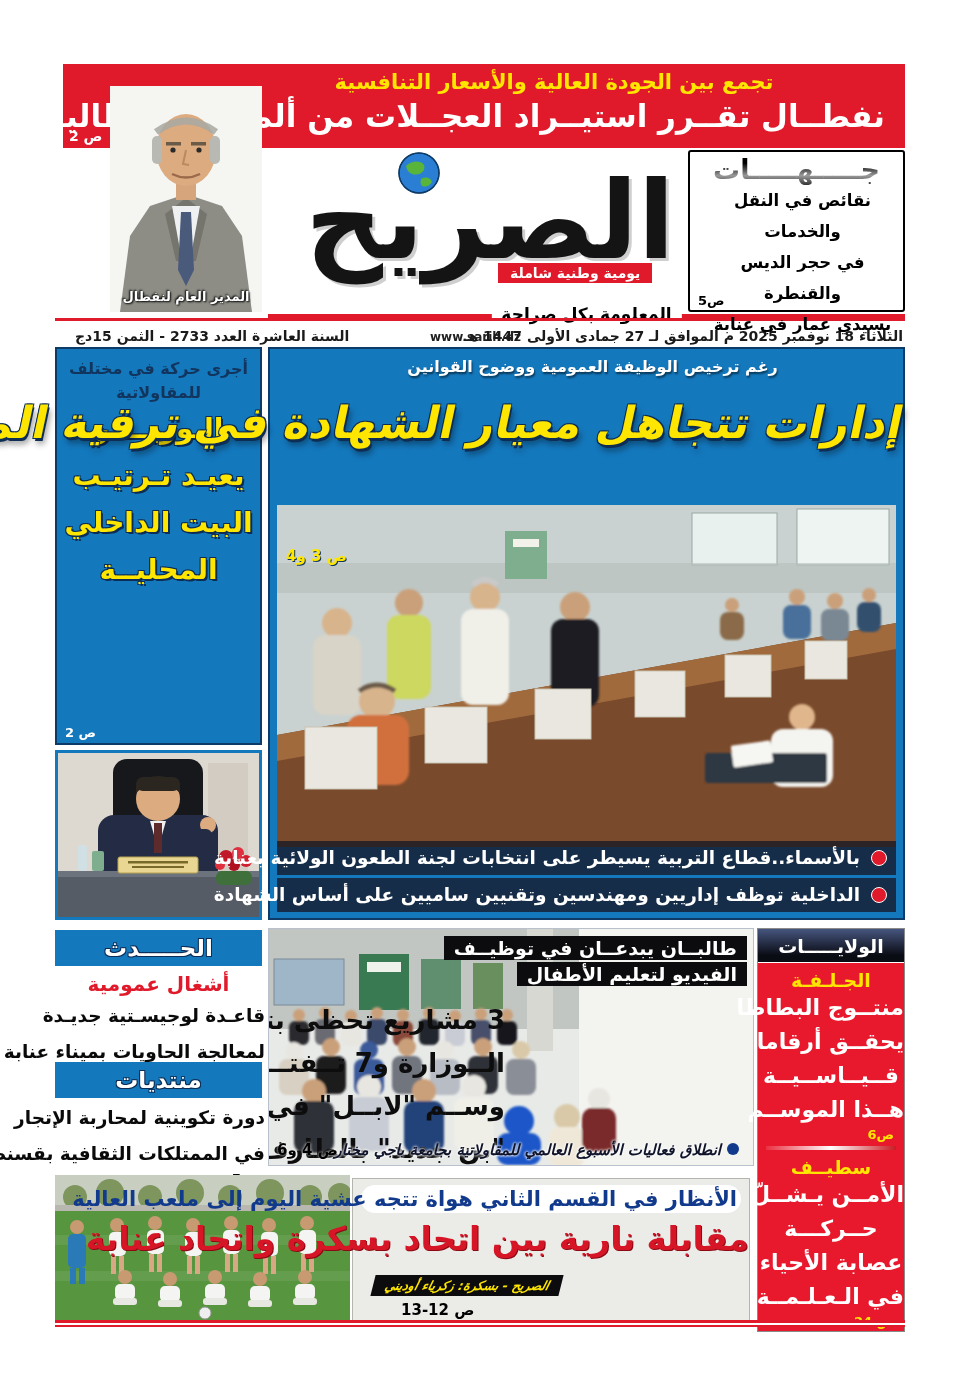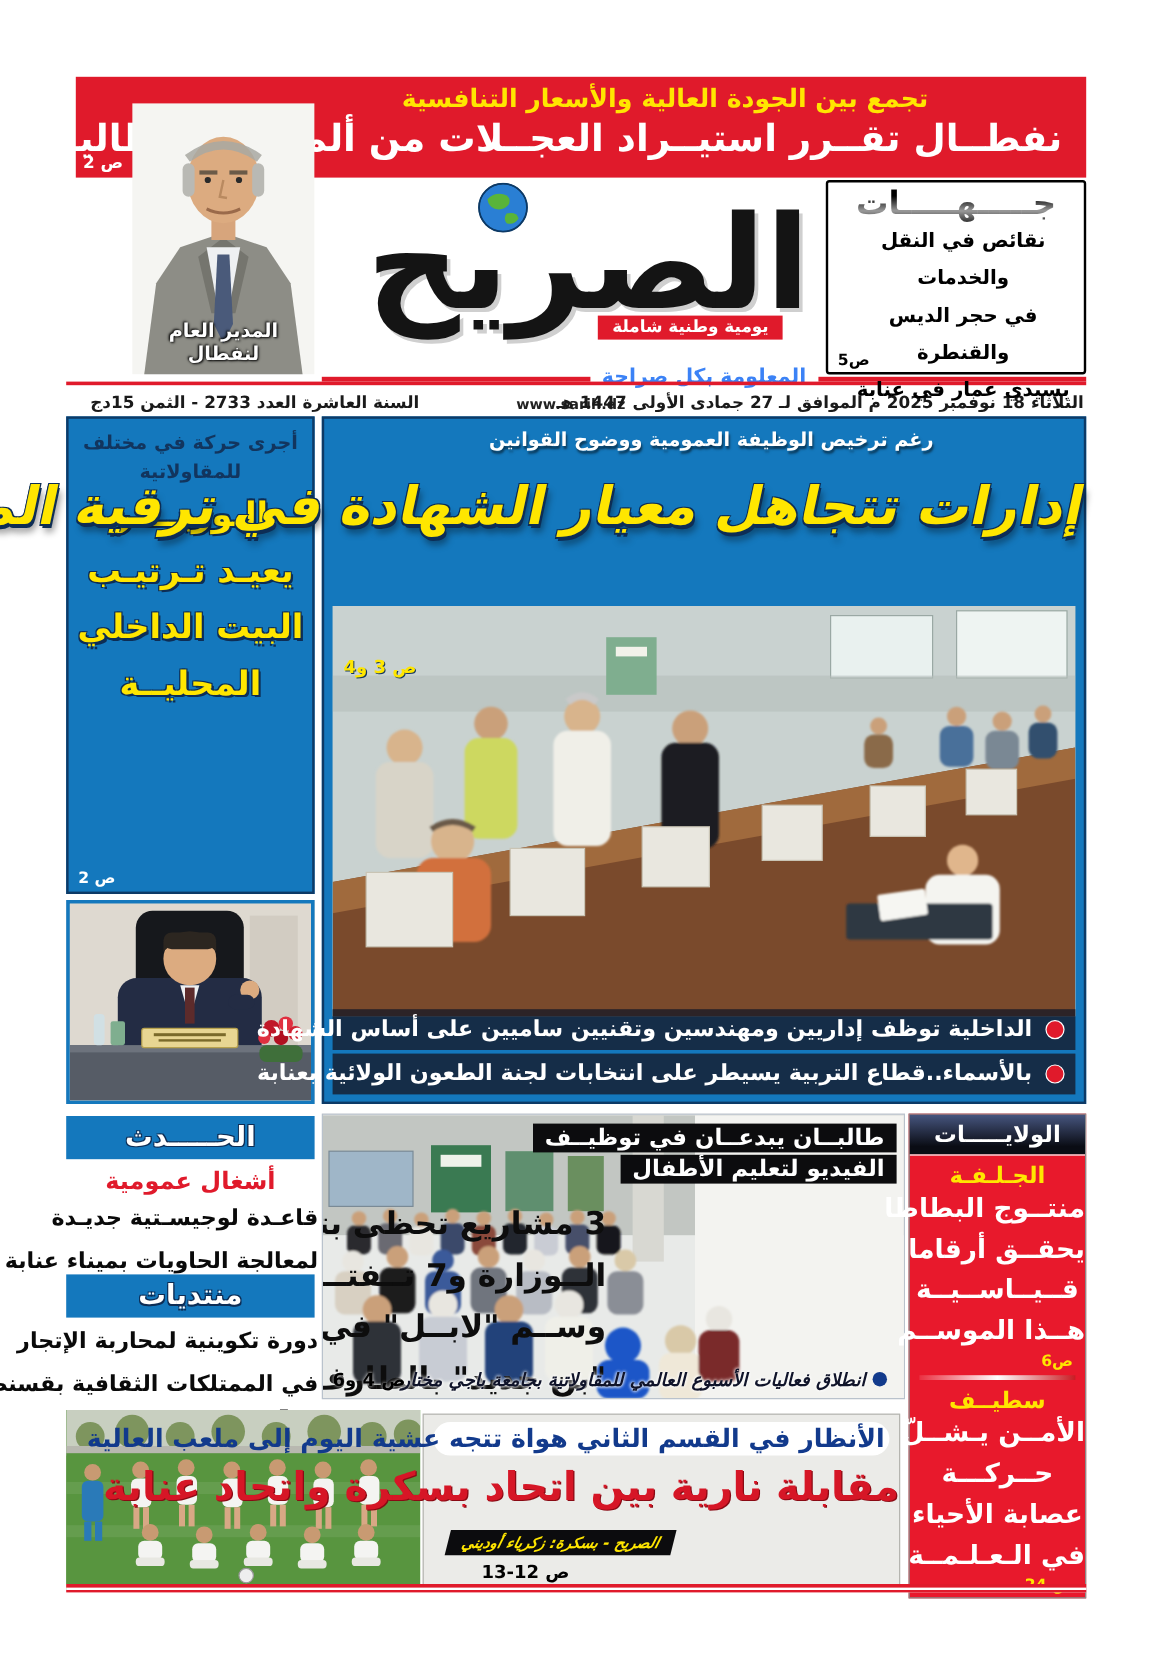--- a/index.html
+++ b/index.html
@@ -9,33 +9,33 @@
   
   .top-banner { position:absolute; left:63px; top:64px; width:842px; height:84px; background:#e01a2b; }
   .banner-kicker { position:absolute; top:6px; left:180px; right:40px; text-align:center;
     color:#ffe600; font-weight:bold; font-size:21px; }
   .banner-headline { position:absolute; top:34px; left:150px; right:20px; text-align:center;
     color:#ffffff; font-weight:bold; font-size:31px; white-space:nowrap; }
   .banner-pageref { position:absolute; bottom:4px; left:6px; color:#fff; font-size:14px; font-weight:bold; }
 
   .dg-photo { position:absolute; left:110px; top:86px; width:152px; height:226px; z-index:5; }
   .dg-caption { position:absolute; bottom:8px; width:100%; text-align:center; color:#fff;
-    font-size:16px; font-weight:bold; text-shadow:1px 1px 2px #000, -1px -1px 2px #000; }
+    font-size:13px; font-weight:bold; text-shadow:1px 1px 2px #000, -1px -1px 2px #000; }
 
   
   .logo { position:absolute; left:285px; top:146px; width:410px; height:150px; text-align:center;
     font-size:108px; line-height:150px; font-weight:bold; color:#141414;
     text-shadow:3px 3px 0 #cfcfcf; letter-spacing:-2px; }
   .globe { position:absolute; left:398px; top:152px; z-index:6; }
   .logo-subtitle { position:absolute; left:498px; top:263px; z-index:7; background:#e01a2b; color:#fff;
     font-size:14px; font-weight:bold; padding:2px 12px; }
   .tagline-wrap { position:absolute; left:268px; top:306px; width:637px; height:18px; }
   .tagline-line { position:absolute; top:8px; height:4px; background:#e01a2b; }
   .tagline { position:absolute; left:50%; transform:translateX(-50%); top:-2px; background:#fff;
-    padding:0 10px; font-size:17px; font-weight:bold; color:#3b82f6; white-space:nowrap; }
+    padding:0 10px; font-size:17px; font-weight:bold; color:#000000; white-space:nowrap; }
   .website { position:absolute; left:430px; top:330px; font-size:12px; font-weight:bold; color:#222; }
   .edition-line { position:absolute; left:75px; top:328px; font-size:14px; font-weight:bold; color:#1a1a1a; }
   .date-line { position:absolute; right:57px; top:328px; font-size:14px; font-weight:bold; color:#1a1a1a; }
   .red-sep { position:absolute; left:55px; top:318px; width:850px; height:3px; background:#e01a2b; }
 
   
   .regions-box { position:absolute; left:688px; top:150px; width:217px; height:162px; background:#fff;
     border:2px solid #000; border-radius:3px; text-align:center; }
   .regions-title { font-size:27px; font-weight:bold; color:#000; margin-top:2px;
     background:linear-gradient(#000 30%, #9a9a9a 70%, #333); -webkit-background-clip:text; background-clip:text;
@@ -282,25 +282,25 @@
               <feGaussianBlur stdDeviation="1.1"></feGaussianBlur>
             </filter>
           </defs>
       </svg>
     </div>
     <div class="photo-pageref">ص 3 و4</div>
 
     <div class="bullet-rows">
       <div class="bullet-row">
         <span class="bullet-dot"></span>
-        <span>الداخلية توظف إداريين ومهندسين وتقنيين ساميين على أساس الشهادة</span>
+        <span>بالأسماء..قطاع التربية يسيطر على انتخابات لجنة الطعون الولائية بعنابة</span>
       </div>
       <div class="bullet-row">
         <span class="bullet-dot"></span>
-        <span>بالأسماء..قطاع التربية يسيطر على انتخابات لجنة الطعون الولائية بعنابة</span>
+        <span>الداخلية توظف إداريين ومهندسين وتقنيين ساميين على أساس الشهادة</span>
       </div>
     </div>
   </div>
 
   <div class="section-banner" style="top:930px;">الحـــــدث</div>
   <div class="hadath-kicker">أشغال عمومية</div>
   <div class="col-text" style="top:998px;">
     <div>قاعـدة لوجيسـتية جديـدة</div>
     <div>لمعالجة الحاويات بميناء عنابة</div>
     <div class="col-pageref">ص 4</div>

